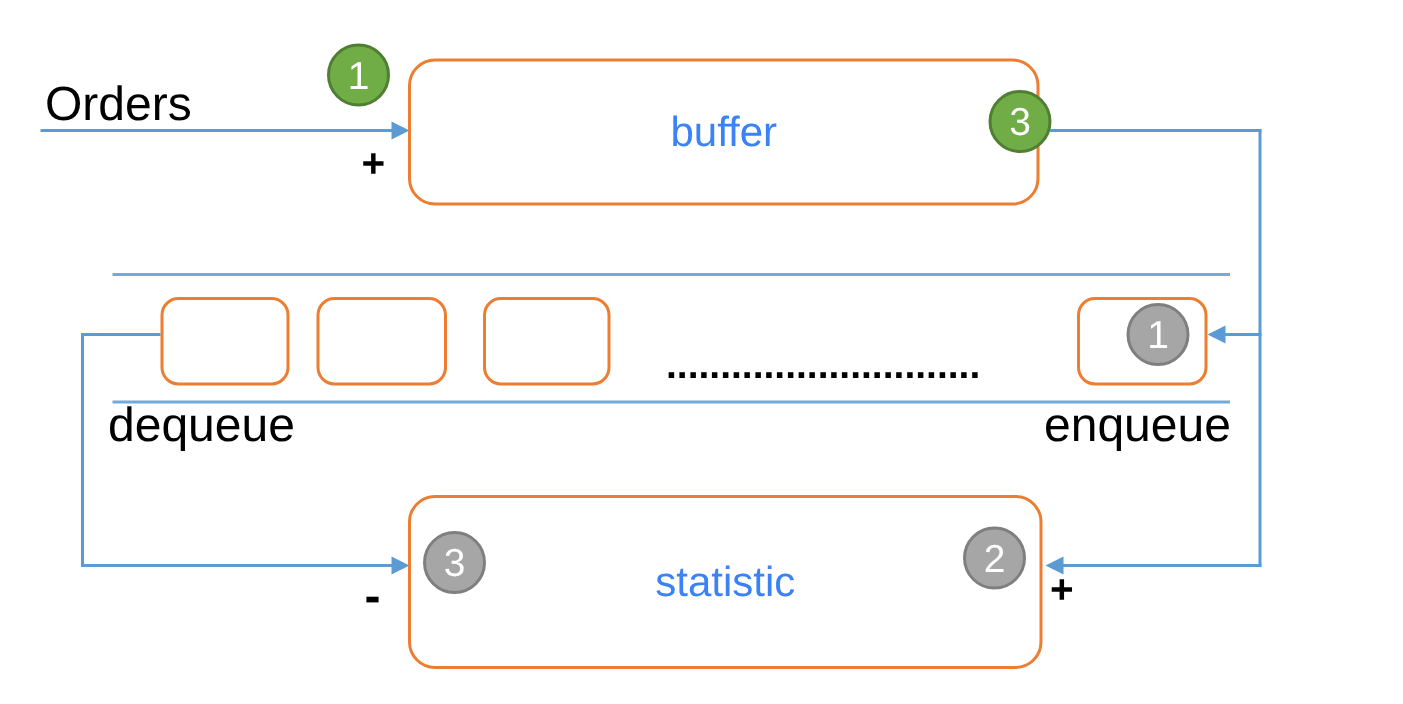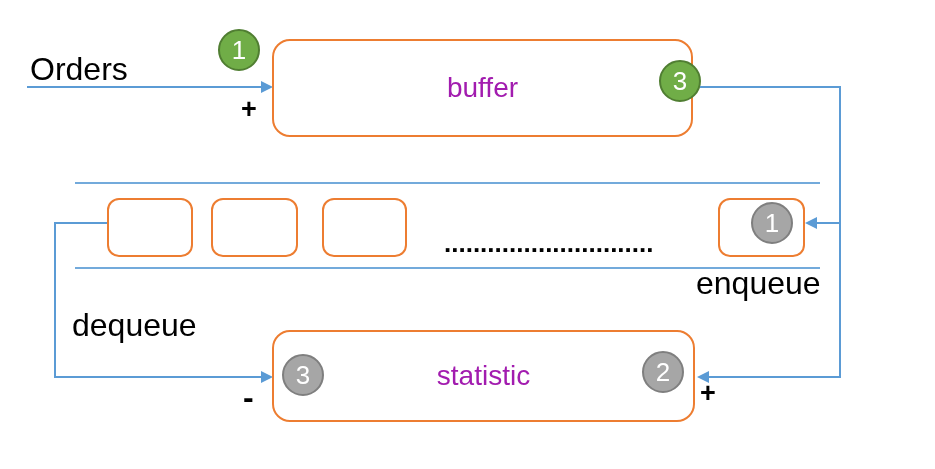--- a/index.html
+++ b/index.html
@@ -14,21 +14,21 @@
   
   .obox{
     position:absolute;
     border:2.5px solid #ED7D31;
     border-radius:18px;
     background:#fff;
     box-sizing:border-box;
     display:flex;align-items:center;justify-content:center;
   }
   .obox.small{border-radius:12px;}
-  .box-label{font-size:28px;color:#a21caf;}
+  .box-label{font-size:28px;color:#3b82f6;}
   
   .line-h{position:absolute;height:2px;background:#5B9BD5;}
   .line-v{position:absolute;width:2px;background:#5B9BD5;}
   .sep{position:absolute;height:1.5px;background:rgba(91,155,213,0.85);}
   
   .arr-right{
     position:absolute;width:0;height:0;
     border-top:6px solid transparent;
     border-bottom:6px solid transparent;
     border-left:12px solid #5B9BD5;
@@ -97,31 +97,31 @@
   <div class="obox small" style="left:211px;top:198px;width:87px;height:59px;"></div>
   <div class="obox small" style="left:322px;top:198px;width:85px;height:59px;"></div>
 
   <div class="dots" style="left:444px;top:226px;">.............................</div>
 
   <div class="obox small" style="left:718px;top:198px;width:87px;height:59px;"></div>
   <div class="badge gray" style="left:751px;top:202px;">
     <span>1</span>
   </div>
 
-  <div class="lbl" style="left:72px;top:266px;margin-top:42px;">dequeue</div>
+  <div class="lbl" style="left:72px;top:266px;">dequeue</div>
   <div class="lbl" style="left:696px;top:266px;text-align:center;">enqueue</div>
 
   <div class="line-h" style="left:55px;top:222px;width:52px;"></div>
   <div class="line-v" style="left:54px;top:222px;height:156px;"></div>
   <div class="line-h" style="left:55px;top:376px;width:207px;"></div>
   <div class="arr-right" style="left:261px;top:371px;"></div>
 
   <div class="sign" style="left:243px;top:381px;font-size:32px;">-</div>
 
-  <div class="obox" style="left:272px;top:330px;width:423px;height:92px;">
+  <div class="obox" style="left:272px;top:330px;width:423px;height:116px;">
     <span class="box-label">statistic</span>
   </div>
 
   <div class="badge gray" style="left:282px;top:354px;">
     <span>3</span>
   </div>
   <div class="badge gray" style="left:642px;top:351px;">
     <span>2</span>
   </div>
 

